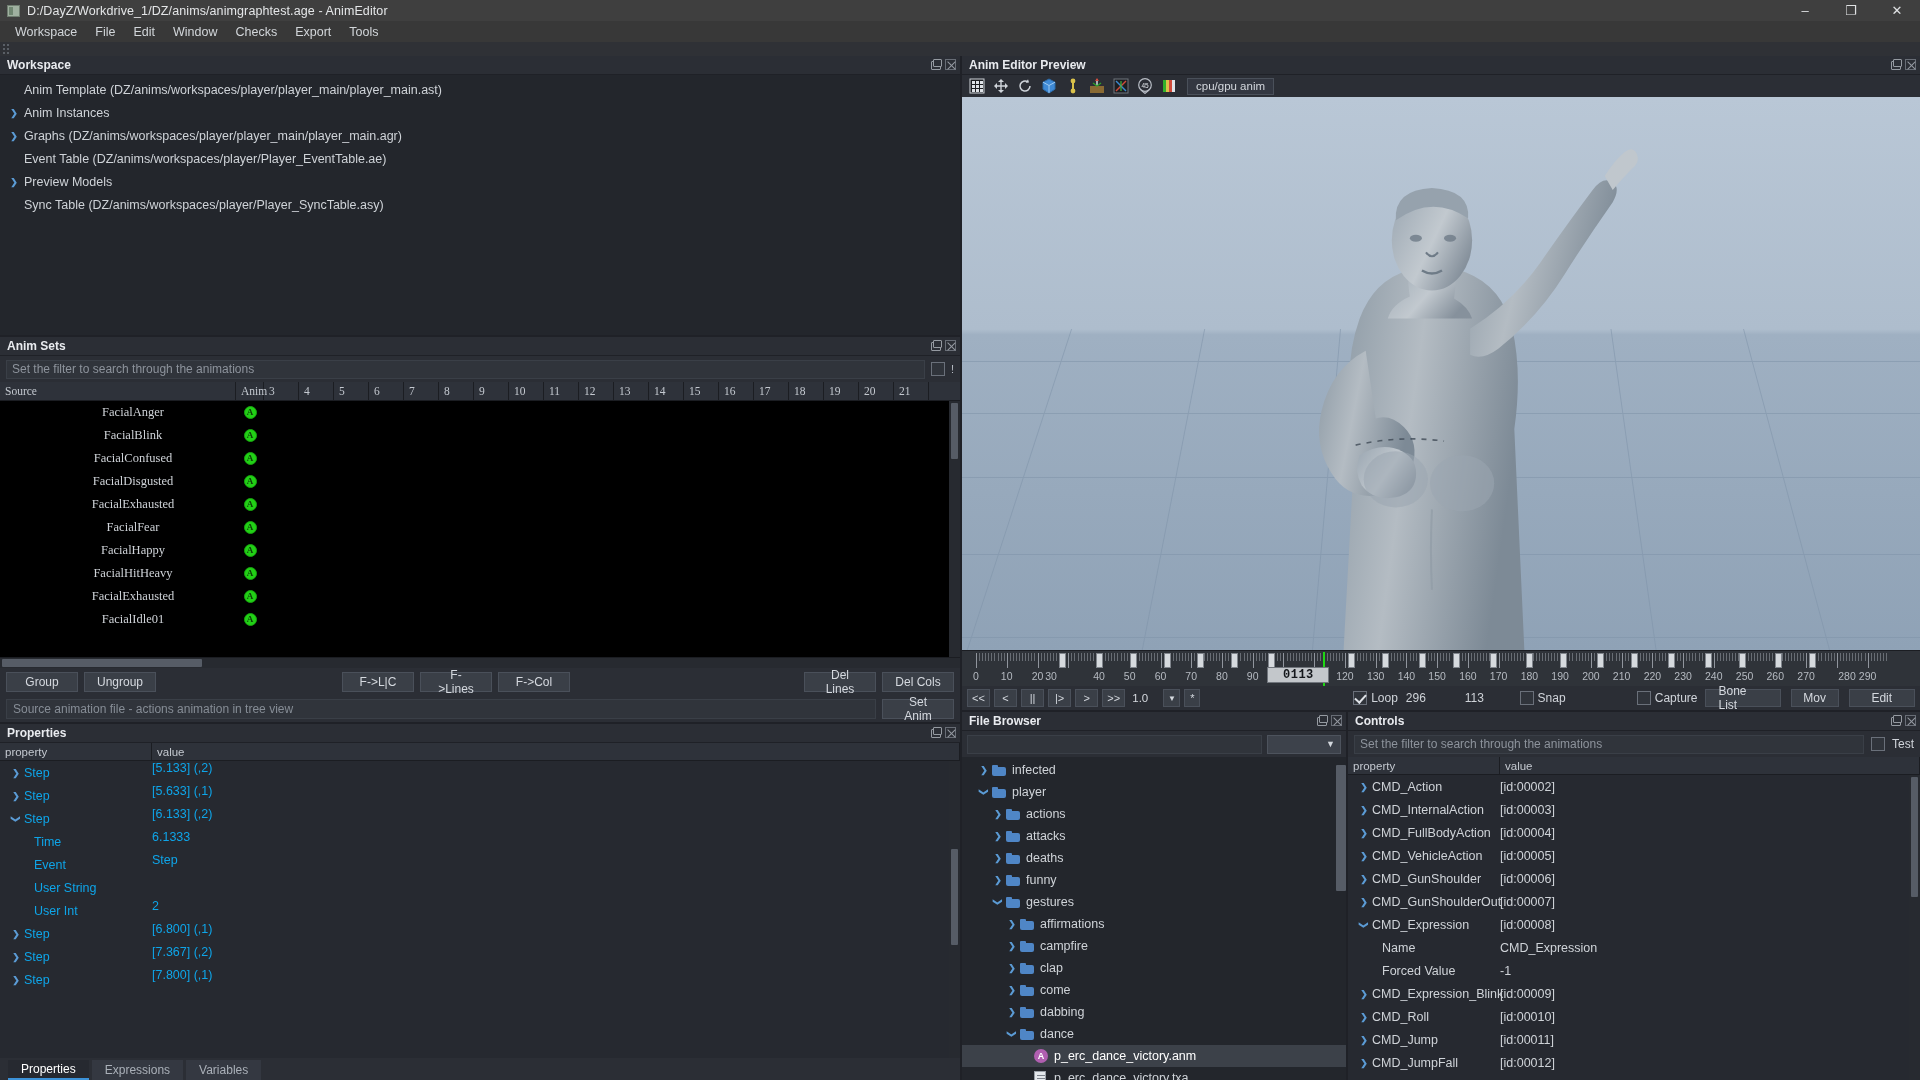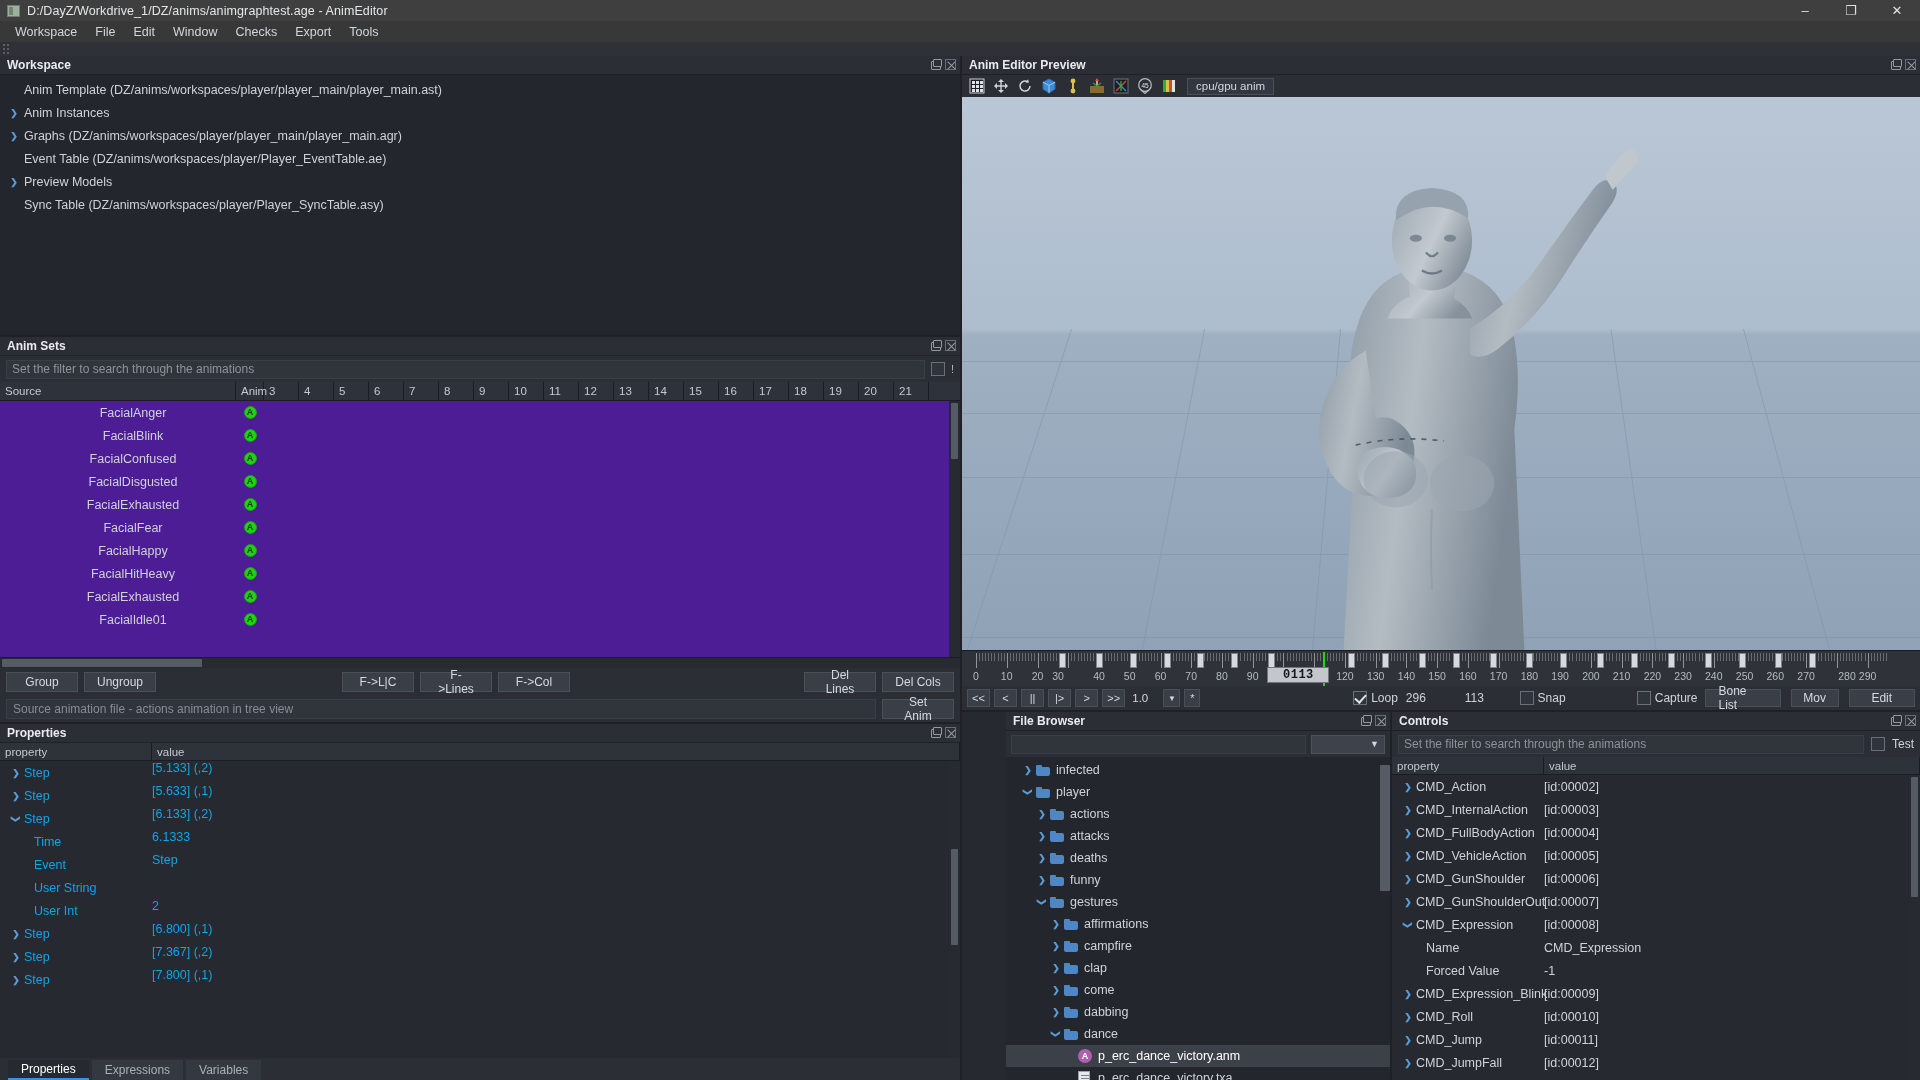--- a/index.html
+++ b/index.html
@@ -91,21 +91,21 @@
     color: #8d939c; font-size: 12px; padding: 0 5px; font-family: "Liberation Sans", sans-serif;
     display:flex; align-items:center;
   }
   .cbx { width: 14px; height: 14px; border: 1px solid #6a707a; background: #30343b; flex:0 0 14px; position:relative; }
   .cbx.on::after{
     content:""; position:absolute; left:3px; top:0px; width:5px; height:9px;
     border: solid #dfe3e8; border-width: 0 2px 2px 0; transform: rotate(42deg);
   }
   .filterbar .tiny { color:#b9bec6; font-size:11px; }
 
-  .grid-wrap { flex: 1 1 auto; display: flex; flex-direction: column; background: #4c1d95; min-height: 0; position: relative; }
+  .grid-wrap { flex: 1 1 auto; display: flex; flex-direction: column; background: #000000; min-height: 0; position: relative; font-family: Liberation Serif, serif; }
   .grid-head { height: 19px; flex: 0 0 19px; display: flex; background: #2e323a; border-bottom: 1px solid #1b1d22; }
   .gh { font-size: 11.5px; color: #c4c9d0; display: flex; align-items: center; padding-left: 5px; border-right: 1px solid #1b1d22; }
   .gh.src { width: 236px; flex: 0 0 236px; }
   .gh.anim { width: 28px; flex: 0 0 28px; }
   .gh.num { width: 35px; flex: 0 0 35px; }
   .grid-rows { flex: 1 1 auto; overflow: hidden; }
   .grow { height: 23px; display: flex; align-items: center; }
   .grow .nm { width: 236px; flex: 0 0 236px; padding-left: 30px; font-size: 12.5px; color: #cfd3d8; }
   .grow .abadge { width: 28px; flex: 0 0 28px; display: flex; align-items: center; justify-content: center; }
   .abadge span {
@@ -183,21 +183,21 @@
     width: 26px; height: 18px; background: #3a3f47; border: 1px solid #4a505a; color: #d5d9df;
     font-size: 11px; display:flex; align-items:center; justify-content:center;
   }
   .numfield { width: 34px; height: 18px; background:#2b2e35; color:#d5d9df; font-size:11.5px; display:flex; align-items:center; padding-left:3px;}
   .ddbtn { width: 19px; height: 18px; background:#3a3f47; border:1px solid #4a505a; display:flex; align-items:center; justify-content:center; color:#d5d9df; font-size:8px;}
   .ckwrap { display:flex; align-items:center; gap:4px; font-size:12px; color:#d0d4da; }
   .vfield { width: 62px; height: 18px; background:#2b2e35; color:#cfd3d8; font-size:12px; display:flex; align-items:center; padding-left:4px;}
 
   
   .btmrow { flex: 1 1 auto; display: flex; min-height: 0; border-top: 2px solid #1f2127; }
-  .fbrowser { width: 386px; flex: 0 0 386px; display: flex; flex-direction: column; border-right: 2px solid #1f2127; min-height: 0; margin-left: 44px; }
+  .fbrowser { width: 386px; flex: 0 0 386px; display: flex; flex-direction: column; border-right: 2px solid #1f2127; min-height: 0; }
   .fb-top { height: 26px; flex: 0 0 26px; background:#2b2e35; display:flex; align-items:center; padding: 0 5px; gap:5px;}
   .fb-input { flex: 1 1 auto; height: 19px; background:#30343b; border:1px solid #3a3f47;}
   .fb-sel { width: 74px; height: 19px; background:#3d424b; border:1px solid #4d535d; display:flex; align-items:center; justify-content:flex-end; padding-right:5px; color:#d3d7dd; font-size:9px;}
   .fb-tree { flex:1 1 auto; background:#23262c; overflow:hidden; position:relative; padding-top:2px;}
   .frow { height: 22px; display:flex; align-items:center; font-size:12.5px; color:#cfd3d8;}
   .frow.sel { background:#3c4149; color:#ffffff;}
   .folder { width:14px; height:11px; margin-right:6px; flex:0 0 14px; position:relative; }
   .folder::before{ content:""; position:absolute; left:0; top:2px; width:14px; height:9px; background:#4f86c6; border-radius:1px 2px 2px 2px;}
   .folder::after{ content:""; position:absolute; left:0; top:0px; width:6px; height:3px; background:#4f86c6; border-radius:1px 1px 0 0;}
   .fileA { width:14px; height:14px; margin-right:6px; flex:0 0 14px; border-radius:50%; background:#b05fb0;
@@ -974,21 +974,21 @@
               <span class="keymark" style="left:705.8px"></span>
               <span class="keymark" style="left:742.7px"></span>
               <span class="keymark" style="left:776.5px"></span>
               <span class="keymark" style="left:813.4px"></span>
               <span class="keymark" style="left:847.2px"></span>
             </div>
           <div id="rnums">
               <span class="rnum" style="left:14.0px">0</span>
               <span class="rnum" style="left:44.7px">10</span>
               <span class="rnum" style="left:75.5px">20</span>
-              <span class="rnum" style="left:96px">30</span>
+              <span class="rnum" style="left:89px">30</span>
               <span class="rnum" style="left:137.0px">40</span>
               <span class="rnum" style="left:167.7px">50</span>
               <span class="rnum" style="left:198.5px">60</span>
               <span class="rnum" style="left:229.2px">70</span>
               <span class="rnum" style="left:259.9px">80</span>
               <span class="rnum" style="left:290.7px">90</span>
               <span class="rnum" style="left:321.4px">100</span>
               <span class="rnum" style="left:352.2px">110</span>
               <span class="rnum" style="left:382.9px">120</span>
               <span class="rnum" style="left:413.7px">130</span>

